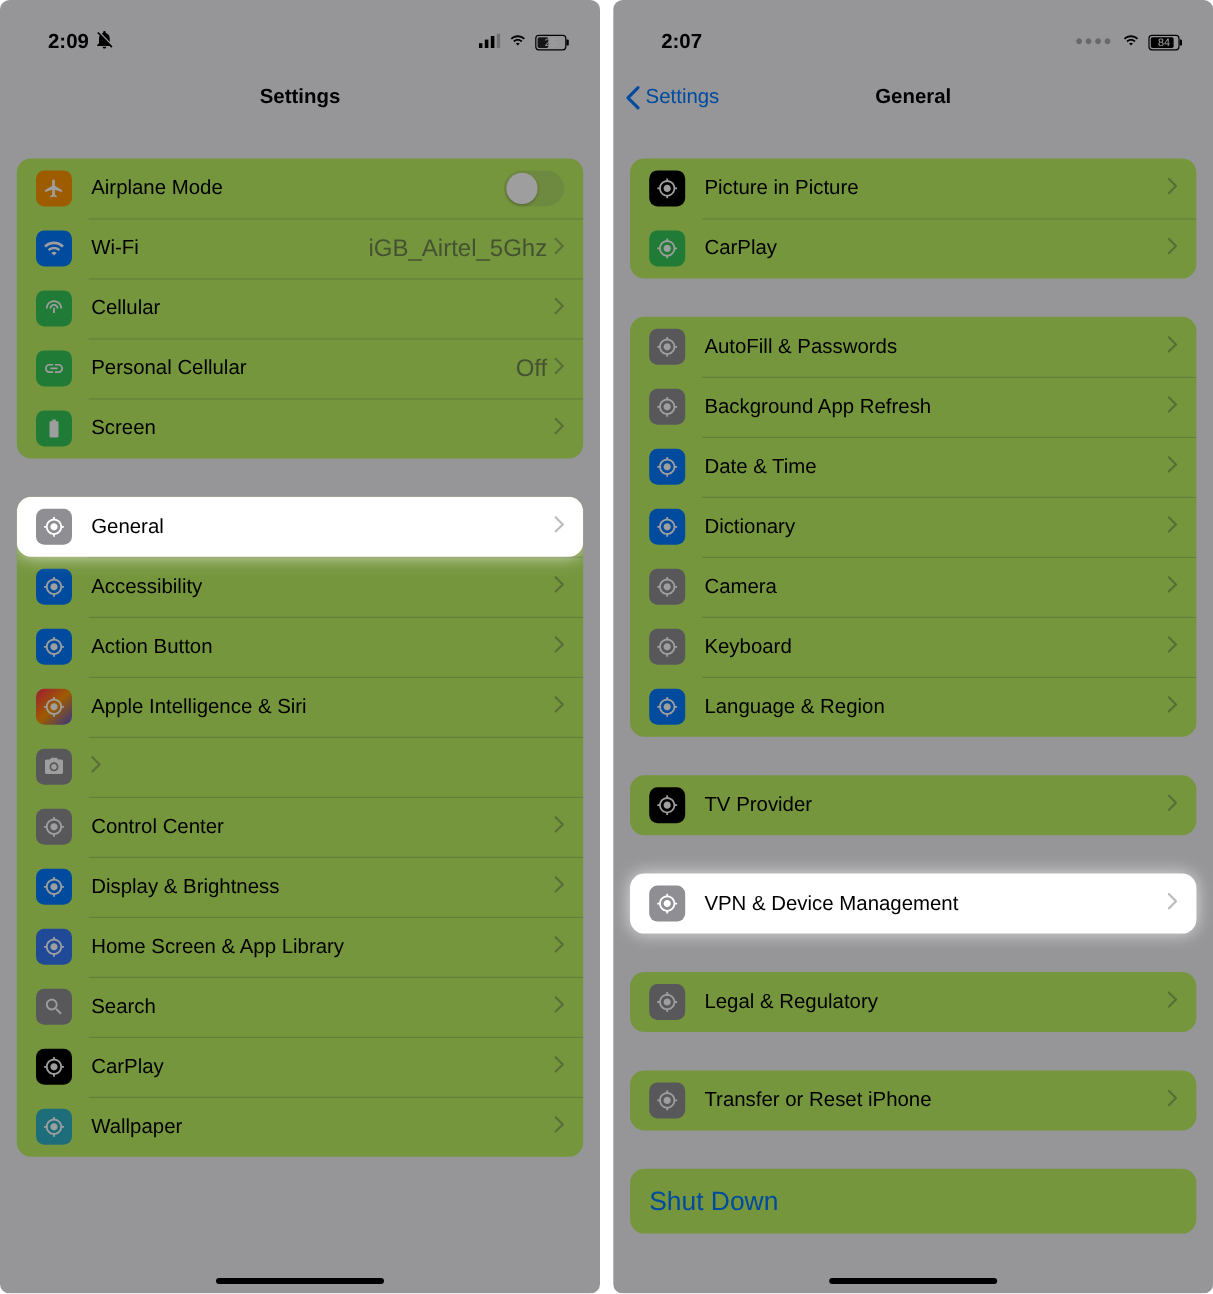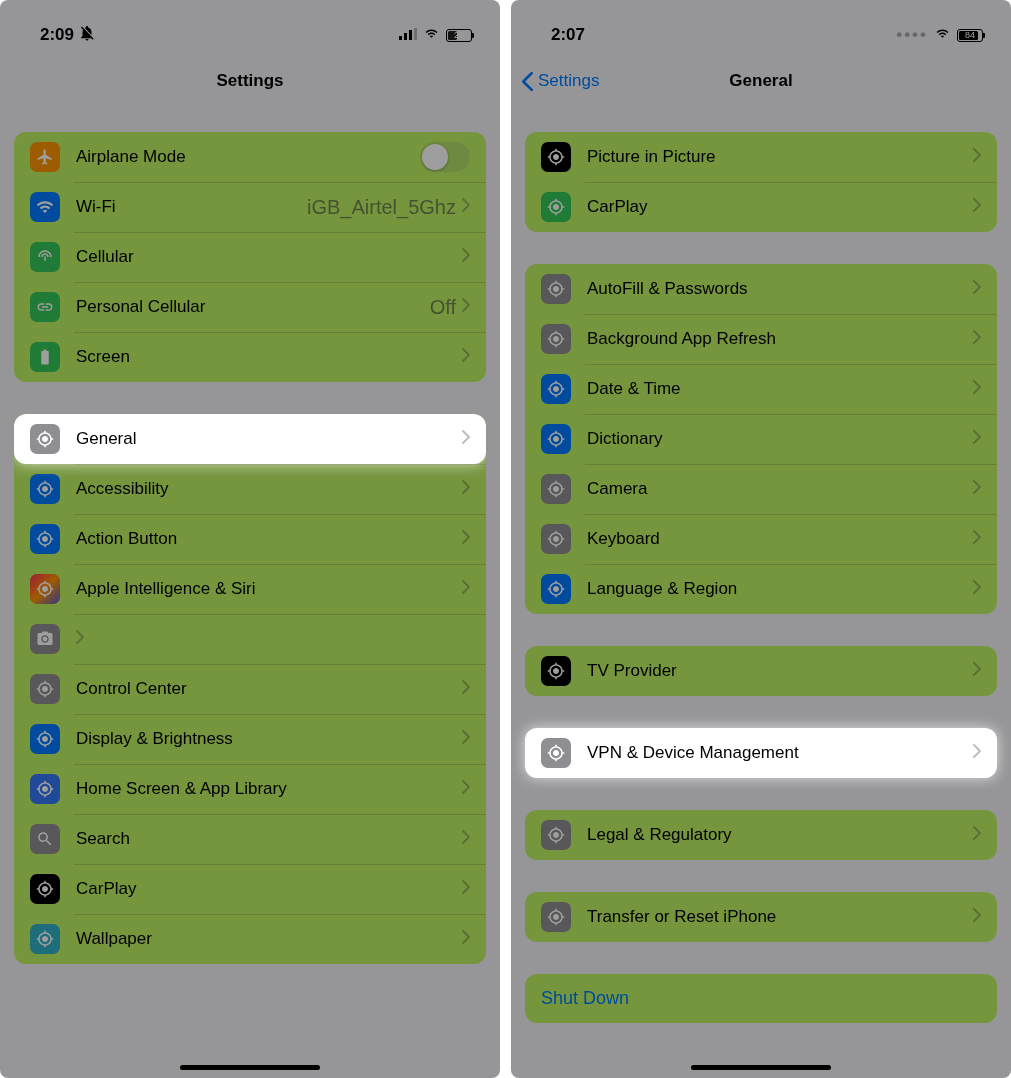--- a/index.html
+++ b/index.html
@@ -25,21 +25,21 @@
 .chev { color:rgba(60,60,67,.35); }
 .chev svg{width:8px;height:14px}
 .toggle { width:50px; height:30px; background:rgba(120,120,128,.16); border-radius:15px; position:relative; }
 .toggle::after{content:"";position:absolute;width:26px;height:26px;background:#fff;border-radius:50%;top:2px;left:2px;box-shadow:0 1px 3px rgba(0,0,0,.25);}
 .hi { position:relative; z-index:5; background:#fff; border-radius:12px; box-shadow:0 0 14px rgba(255,255,255,.7); }
 .home-ind { position:absolute; bottom:8px; left:50%; transform:translateX(-50%); width:140px; height:5px; background:#000; border-radius:3px; }
 .dots{letter-spacing:2px;color:rgba(60,60,67,.4);font-weight:700}
 .batt-box{width:26px;height:13px;border:1.5px solid #000;border-radius:3px;position:relative;display:flex;align-items:center;justify-content:center;font-size:9px;font-weight:400}
 .batt-box::after{content:"";position:absolute;right:-3px;top:3px;width:2px;height:5px;background:#000;border-radius:0 1px 1px 0}
 .batt-fill{position:absolute;inset:1px;border-radius:1.5px;background:#000}
-.shutdown{color:#007aff;font-size:18px;padding:14px 16px}
+.shutdown{color:#007aff;font-size:22px;padding:14px 16px}
 </style>
 </head>
 <body>
 
 <div class="phone dim">
   <div class="status-bar">
     <div class="status-left">
       <span>2:09</span>
       <span><svg viewBox="0 0 24 24" width="18" height="18" fill="#000">
             <path d="M20 18.69L7.84 6.14 5.27 3.49 4 4.76l2.8 2.8v.01c-.52.99-.8 2.16-.8 3.42v5l-2 2v1h13.73l2 2L21 19.72l-1-1.03zM12 22c1.11 0 2-.89 2-2h-4c0 1.11.89 2 2 2zm6-7.32V11c0-3.08-1.64-5.64-4.5-6.32V4c0-.83-.67-1.5-1.5-1.5s-1.5.67-1.5 1.5v.68c-.15.03-.29.08-.42.12-.1.03-.2.07-.3.11h-.01c-.01 0-.01 0-.02.01-.23.09-.46.2-.68.31 0 0-.01 0-.01.01L18 14.68z"></path>

